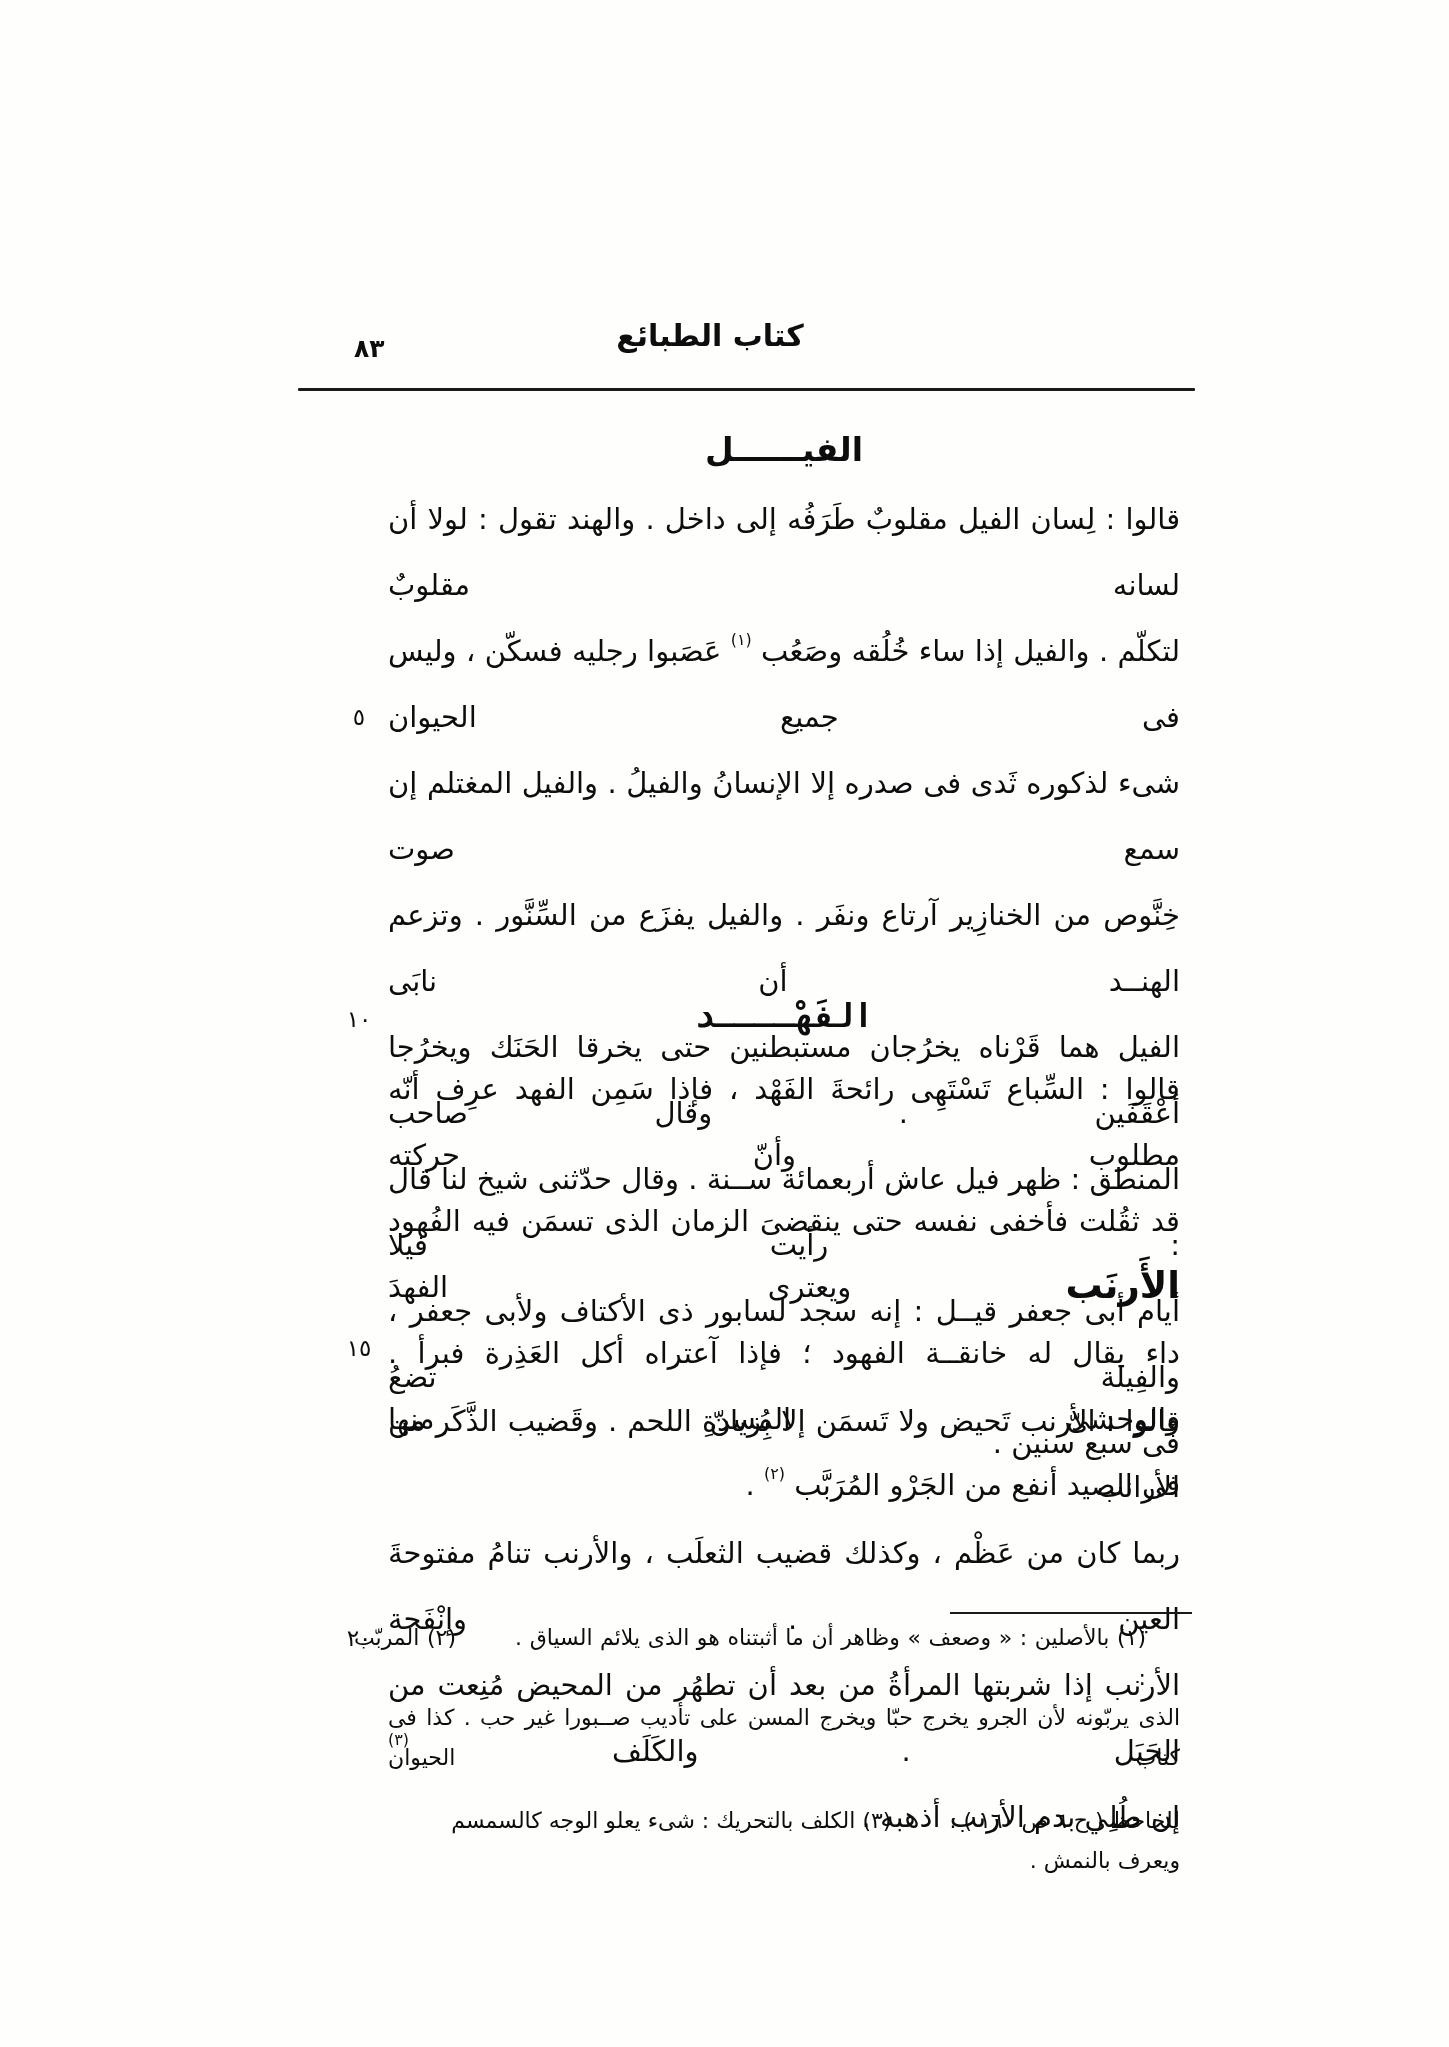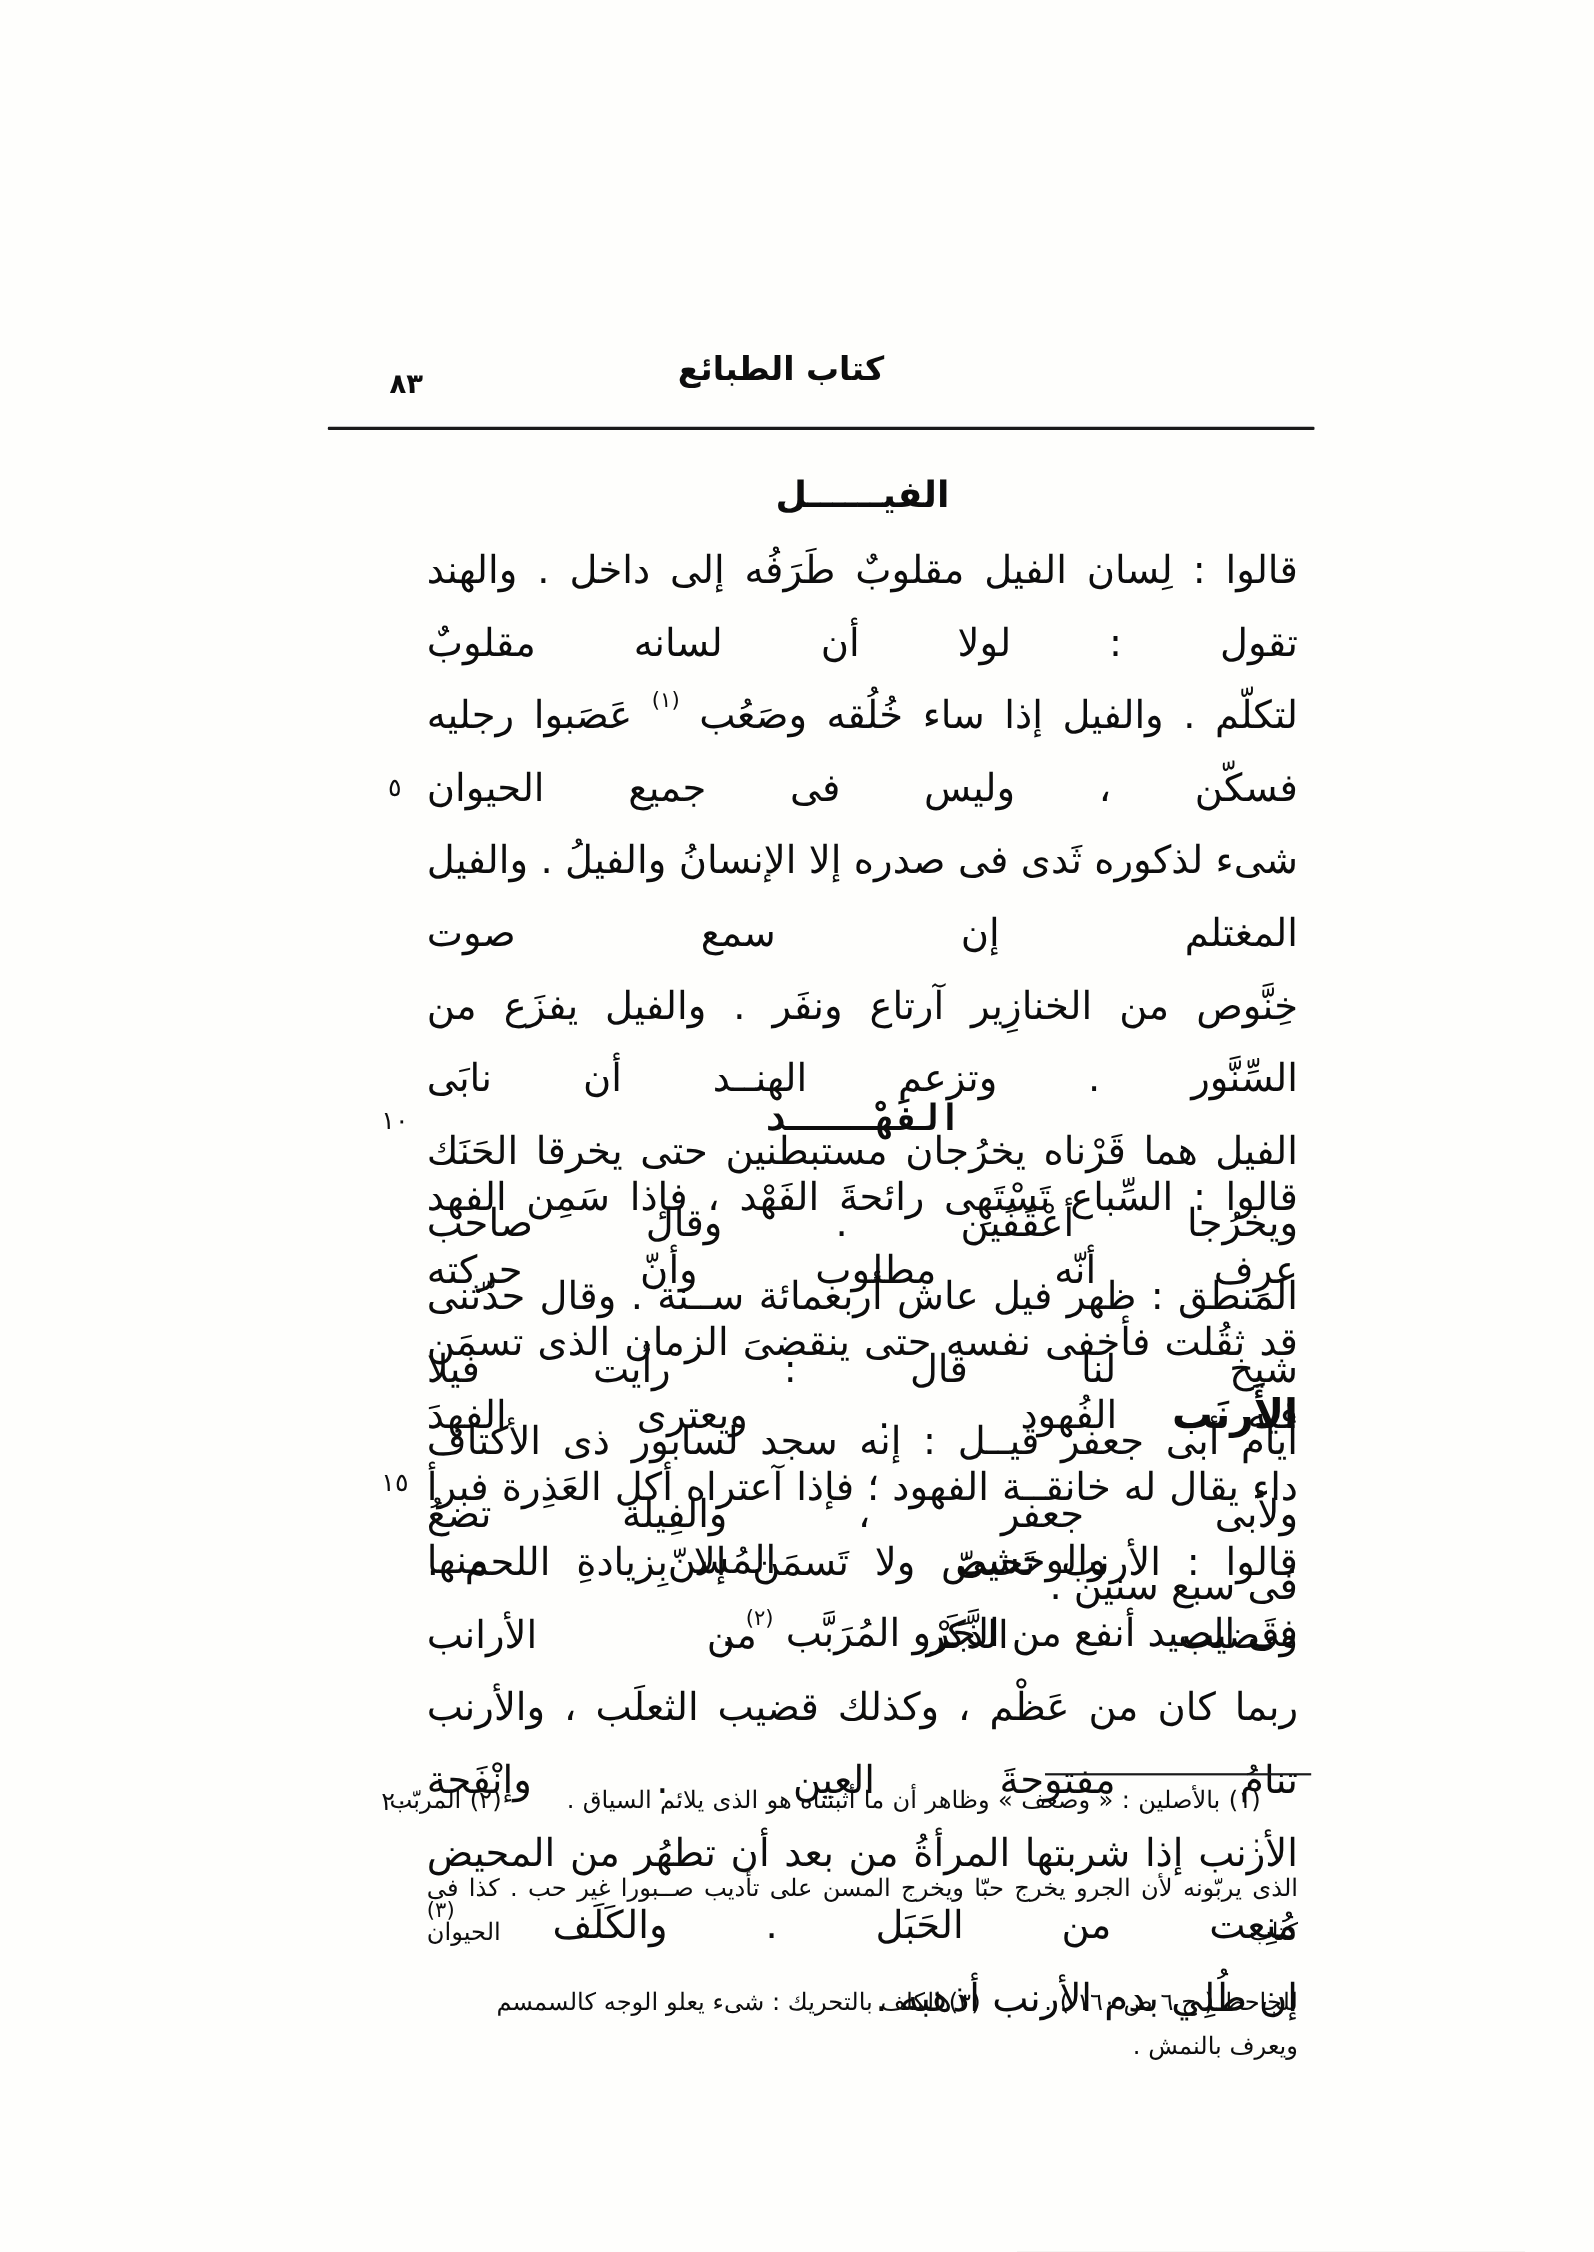--- a/index.html
+++ b/index.html
@@ -25,21 +25,21 @@
     position:absolute;top:388px;left:298px;width:897px;height:3px;
     background:#1a1a1a;border-radius:1px;
   }
   .column{position:absolute;left:388px;width:792px;}
   .sec-title{
     font-weight:bold;text-align:center;white-space:nowrap;
   }
   #title-elephant{position:absolute;top:430px;width:100%;font-size:33px;}
   #title-cheetah {position:absolute;top:996px;width:100%;font-size:33px;font-family:Liberation Mono, monospace;}
   #title-rabbit  {position:absolute;top:1264px;width:100%;font-size:37px;word-spacing:6px;text-align:right;}
-  .para{position:absolute;width:100%;font-size:35px;line-height:66px;}
+  .para{position:absolute;width:100%;font-size:29px;line-height:66px;}
   #para-elephant{top:486px;}
   #para-cheetah {top:1056px;}
   #para-rabbit  {top:1388px;}
   .para .line{
     display:block;width:100%;
     text-align:justify;text-align-last:justify;
     white-space:normal;
   }
   .para .line:last-child{text-align:start;text-align-last:start;}
   sup.fnmark{font-size:0.55em;line-height:0;position:relative;top:-0.35em;}

